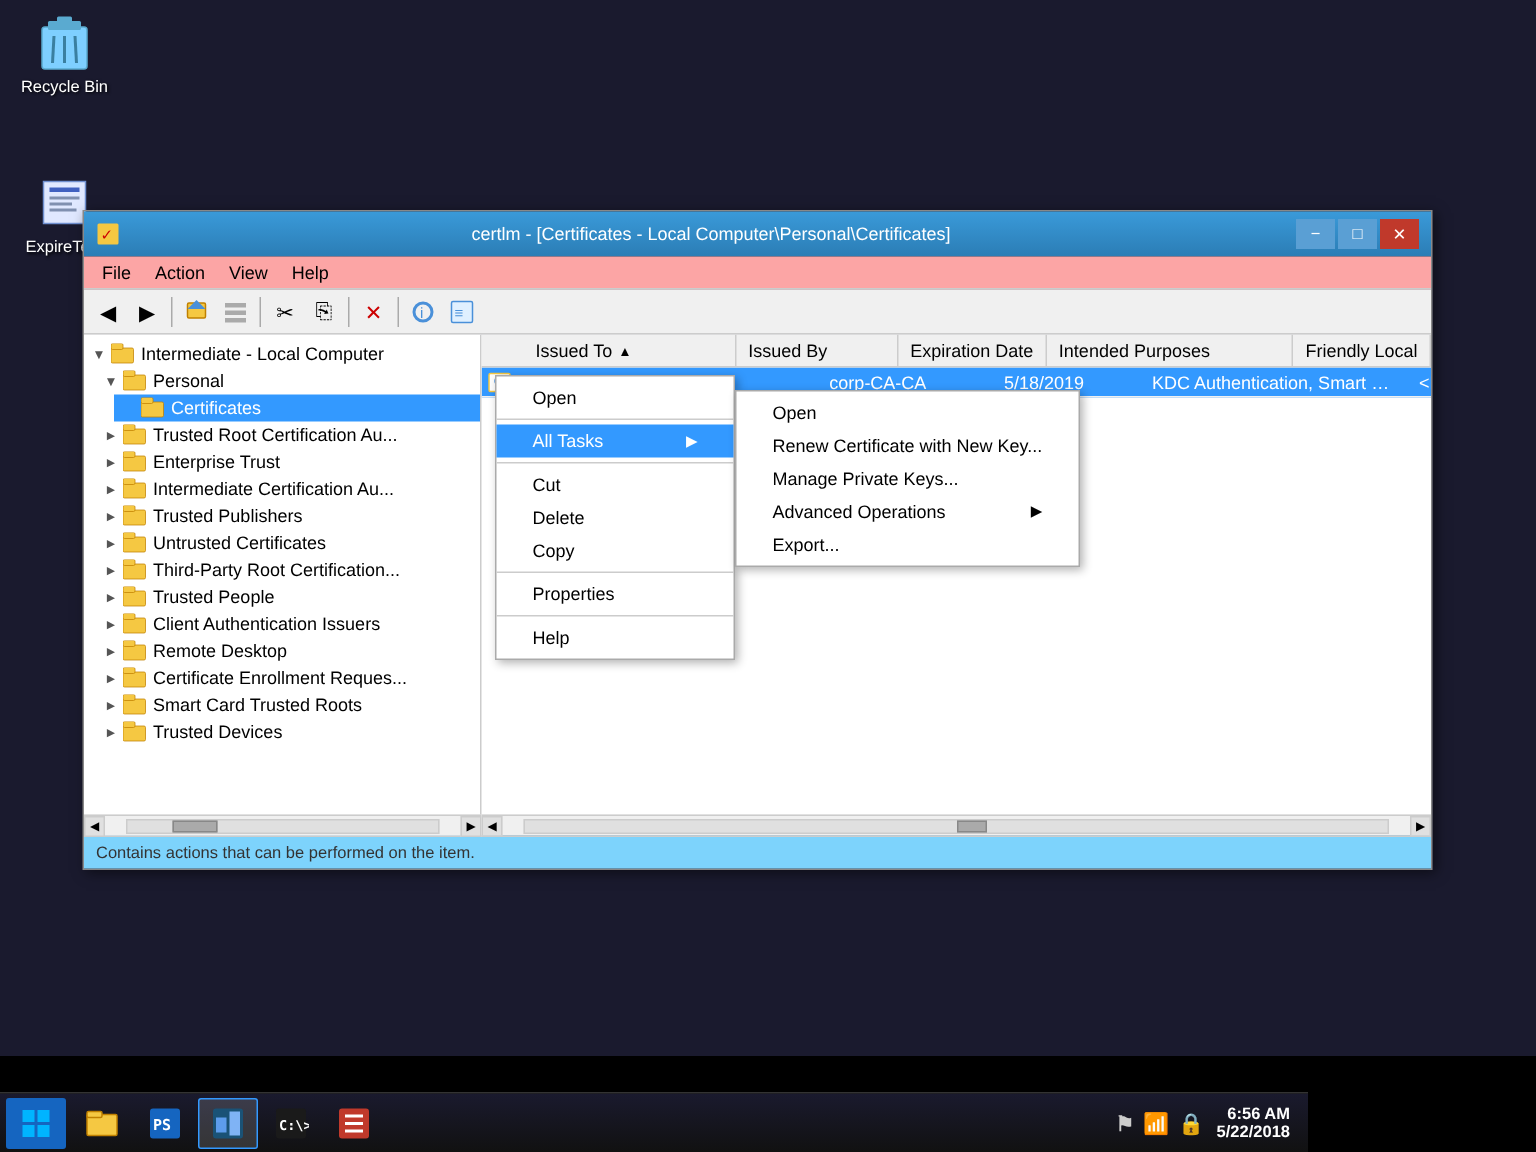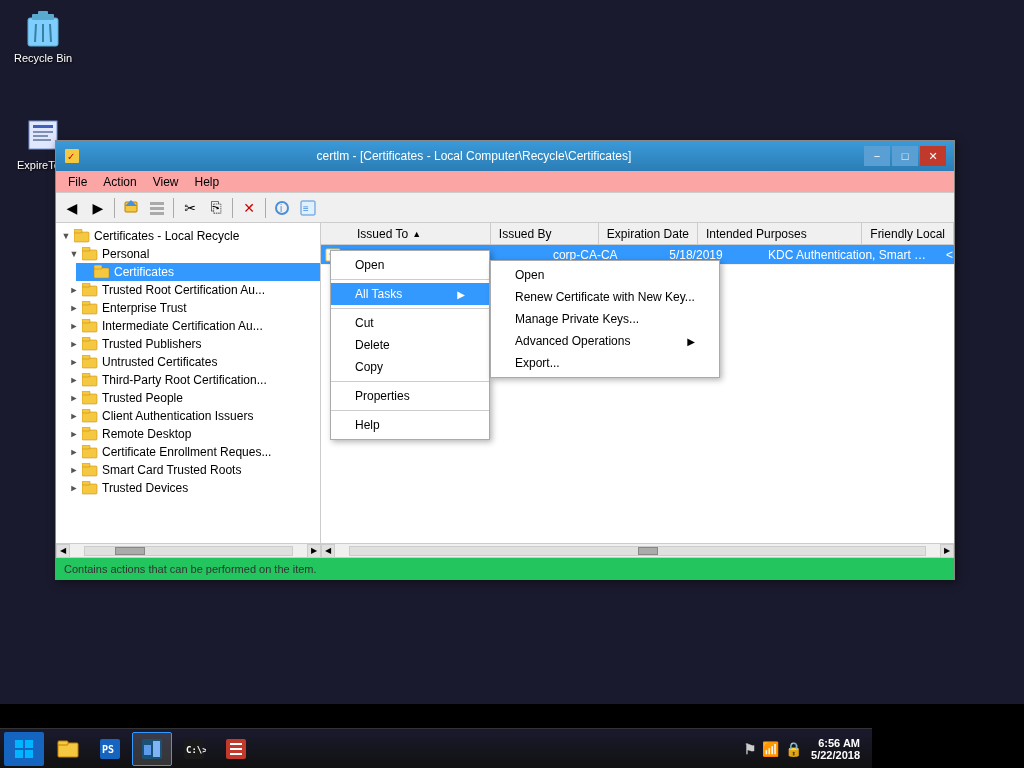--- a/index.html
+++ b/index.html
@@ -255,21 +255,21 @@
     .list-row .cert-icon {
       width: 16px;
       height: 14px;
       margin-left: 4px;
       margin-right: 4px;
       flex-shrink: 0;
     }
 
     
     .status-bar {
-      background: #22c55e;
+      background: #7dd3fc;
       height: 22px;
       border-top: 1px solid #ccc;
       display: flex;
       align-items: center;
       padding: 0 8px;
       font-size: 11px;
       color: #333;
     }
 
     
@@ -454,21 +454,21 @@
 
   <div class="window">
 
     <div class="window-titlebar">
       <div class="titlebar-left">
         <svg class="win-icon" viewBox="0 0 16 16">
           <rect x="1" y="1" width="14" height="14" fill="#f5c842" rx="1"></rect>
           <text x="3" y="12" font-size="10" fill="#c00">✓</text>
         </svg>
       </div>
-      <span class="window-title">certlm - [Certificates - Local Computer\Recycle\Certificates]</span>
+      <span class="window-title">certlm - [Certificates - Local Computer\Personal\Certificates]</span>
       <div class="window-controls">
         <button class="win-btn win-btn-min">−</button>
         <button class="win-btn win-btn-max">□</button>
         <button class="win-btn win-btn-close">✕</button>
       </div>
     </div>
 
     <div class="menubar">
       <span class="menubar-item">File</span>
       <span class="menubar-item">Action</span>
@@ -517,21 +517,21 @@
 
       <div class="left-pane">
         <div class="tree-root">
 
           <div class="tree-item" style="font-size:12px;">
             <span class="tree-arrow">▼</span>
             <svg width="16" height="14" viewBox="0 0 16 14" style="margin-right:4px;flex-shrink:0;">
               <rect x="0" y="3" width="15" height="10" fill="#f5c842" stroke="#c08000" stroke-width="0.5" rx="1"></rect>
               <rect x="0" y="0" width="8" height="4" fill="#f5c842" stroke="#c08000" stroke-width="0.5" rx="1"></rect>
             </svg>
-            <span style="font-size:12px;">Certificates - Local Recycle</span>
+            <span style="font-size:12px;">Intermediate - Local Computer</span>
           </div>
 
           <div class="tree-item indent1">
             <span class="tree-arrow">▼</span>
             <svg width="16" height="14" viewBox="0 0 16 14" style="margin-right:4px;flex-shrink:0;">
               <rect x="0" y="3" width="15" height="10" fill="#f5c842" stroke="#c08000" stroke-width="0.5" rx="1"></rect>
               <rect x="0" y="0" width="8" height="4" fill="#f5c842" stroke="#c08000" stroke-width="0.5" rx="1"></rect>
             </svg>
             <span>Personal</span>
           </div>

